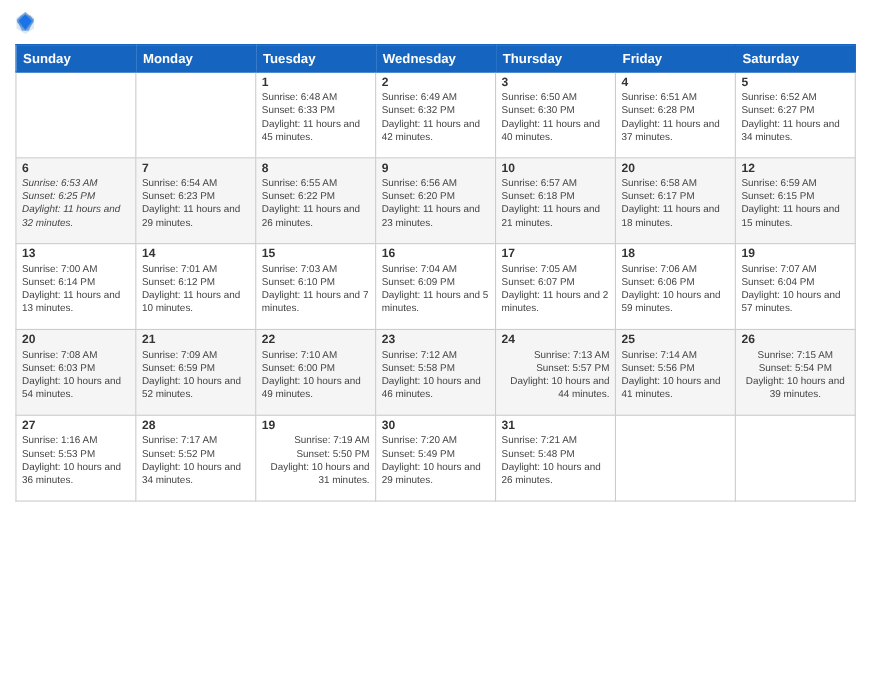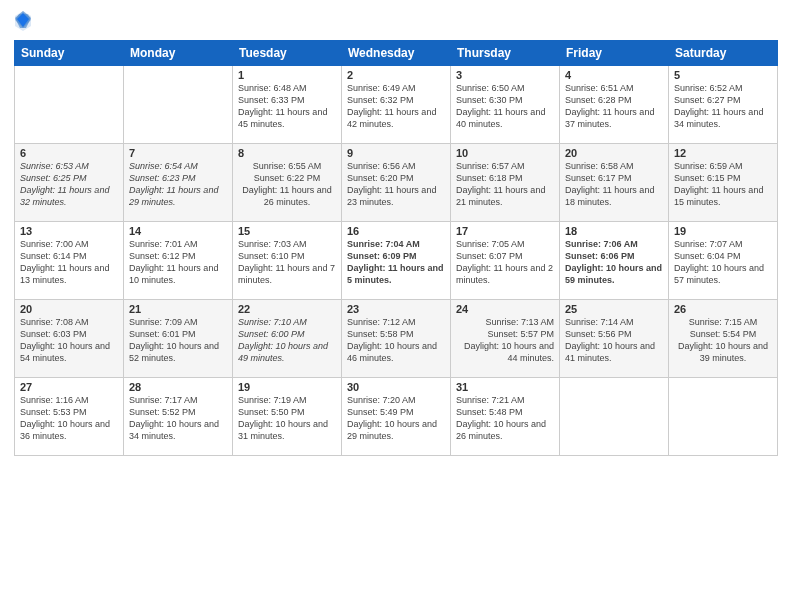--- a/index.html
+++ b/index.html
@@ -179,27 +179,27 @@
         </tr>
         <tr>
           <td>
             <span class="day-number">6</span>
             <div class="day-info" style="white-space: pre-line; font-style: italic;">Sunrise: 6:53 AM
 Sunset: 6:25 PM
 Daylight: 11 hours and 32 minutes.</div>
           </td>
           <td>
             <span class="day-number">7</span>
-            <div class="day-info" style="white-space: pre-line; font-style: italic;">Sunrise: 6:54 AM
+            <div class="day-info" style="white-space: pre-line;">Sunrise: 6:54 AM
 Sunset: 6:23 PM
 Daylight: 11 hours and 29 minutes.</div>
           </td>
           <td>
             <span class="day-number">8</span>
-            <div class="day-info" style="white-space: pre-line; text-align: center;">Sunrise: 6:55 AM
+            <div class="day-info" style="white-space: pre-line;">Sunrise: 6:55 AM
 Sunset: 6:22 PM
 Daylight: 11 hours and 26 minutes.</div>
           </td>
           <td>
             <span class="day-number">9</span>
             <div class="day-info" style="white-space: pre-line;">Sunrise: 6:56 AM
 Sunset: 6:20 PM
 Daylight: 11 hours and 23 minutes.</div>
           </td>
           <td>
@@ -235,59 +235,59 @@
 Daylight: 11 hours and 10 minutes.</div>
           </td>
           <td>
             <span class="day-number">15</span>
             <div class="day-info" style="white-space: pre-line;">Sunrise: 7:03 AM
 Sunset: 6:10 PM
 Daylight: 11 hours and 7 minutes.</div>
           </td>
           <td>
             <span class="day-number">16</span>
-            <div class="day-info" style="white-space: pre-line; font-weight: bold;">Sunrise: 7:04 AM
+            <div class="day-info" style="white-space: pre-line;">Sunrise: 7:04 AM
 Sunset: 6:09 PM
 Daylight: 11 hours and 5 minutes.</div>
           </td>
           <td>
             <span class="day-number">17</span>
             <div class="day-info" style="white-space: pre-line;">Sunrise: 7:05 AM
 Sunset: 6:07 PM
 Daylight: 11 hours and 2 minutes.</div>
           </td>
           <td>
             <span class="day-number">18</span>
-            <div class="day-info" style="white-space: pre-line; font-weight: bold;">Sunrise: 7:06 AM
+            <div class="day-info" style="white-space: pre-line;">Sunrise: 7:06 AM
 Sunset: 6:06 PM
 Daylight: 10 hours and 59 minutes.</div>
           </td>
           <td>
             <span class="day-number">19</span>
             <div class="day-info" style="white-space: pre-line;">Sunrise: 7:07 AM
 Sunset: 6:04 PM
 Daylight: 10 hours and 57 minutes.</div>
           </td>
         </tr>
         <tr>
           <td>
             <span class="day-number">20</span>
             <div class="day-info" style="white-space: pre-line;">Sunrise: 7:08 AM
 Sunset: 6:03 PM
 Daylight: 10 hours and 54 minutes.</div>
           </td>
           <td>
             <span class="day-number">21</span>
             <div class="day-info" style="white-space: pre-line;">Sunrise: 7:09 AM
-Sunset: 6:01 PM
+Sunset: 6:59 PM
 Daylight: 10 hours and 52 minutes.</div>
           </td>
           <td>
             <span class="day-number">22</span>
-            <div class="day-info" style="white-space: pre-line; font-style: italic;">Sunrise: 7:10 AM
+            <div class="day-info" style="white-space: pre-line;">Sunrise: 7:10 AM
 Sunset: 6:00 PM
 Daylight: 10 hours and 49 minutes.</div>
           </td>
           <td>
             <span class="day-number">23</span>
             <div class="day-info" style="white-space: pre-line;">Sunrise: 7:12 AM
 Sunset: 5:58 PM
 Daylight: 10 hours and 46 minutes.</div>
           </td>
           <td>
@@ -317,21 +317,21 @@
 Daylight: 10 hours and 36 minutes.</div>
           </td>
           <td>
             <span class="day-number">28</span>
             <div class="day-info" style="white-space: pre-line;">Sunrise: 7:17 AM
 Sunset: 5:52 PM
 Daylight: 10 hours and 34 minutes.</div>
           </td>
           <td>
             <span class="day-number">19</span>
-            <div class="day-info" style="white-space: pre-line;">Sunrise: 7:19 AM
+            <div class="day-info" style="white-space: pre-line; text-align: right;">Sunrise: 7:19 AM
 Sunset: 5:50 PM
 Daylight: 10 hours and 31 minutes.</div>
           </td>
           <td>
             <span class="day-number">30</span>
             <div class="day-info" style="white-space: pre-line;">Sunrise: 7:20 AM
 Sunset: 5:49 PM
 Daylight: 10 hours and 29 minutes.</div>
           </td>
           <td>

